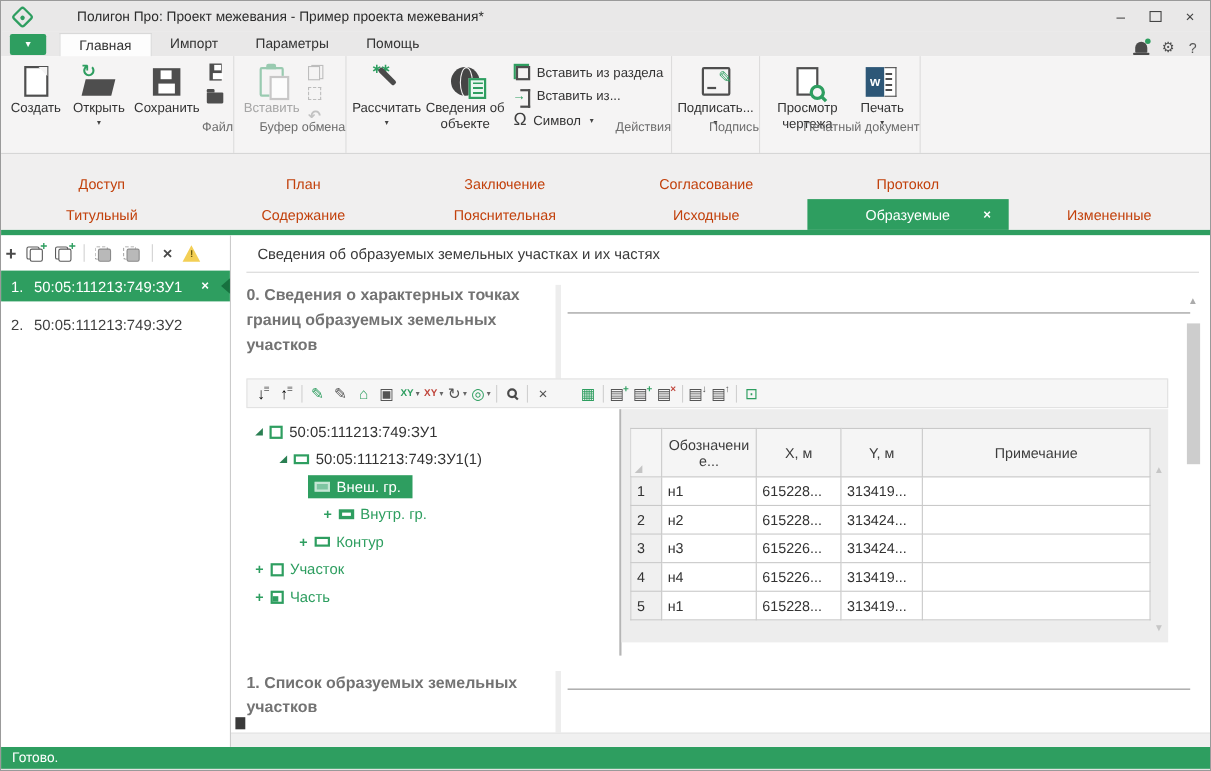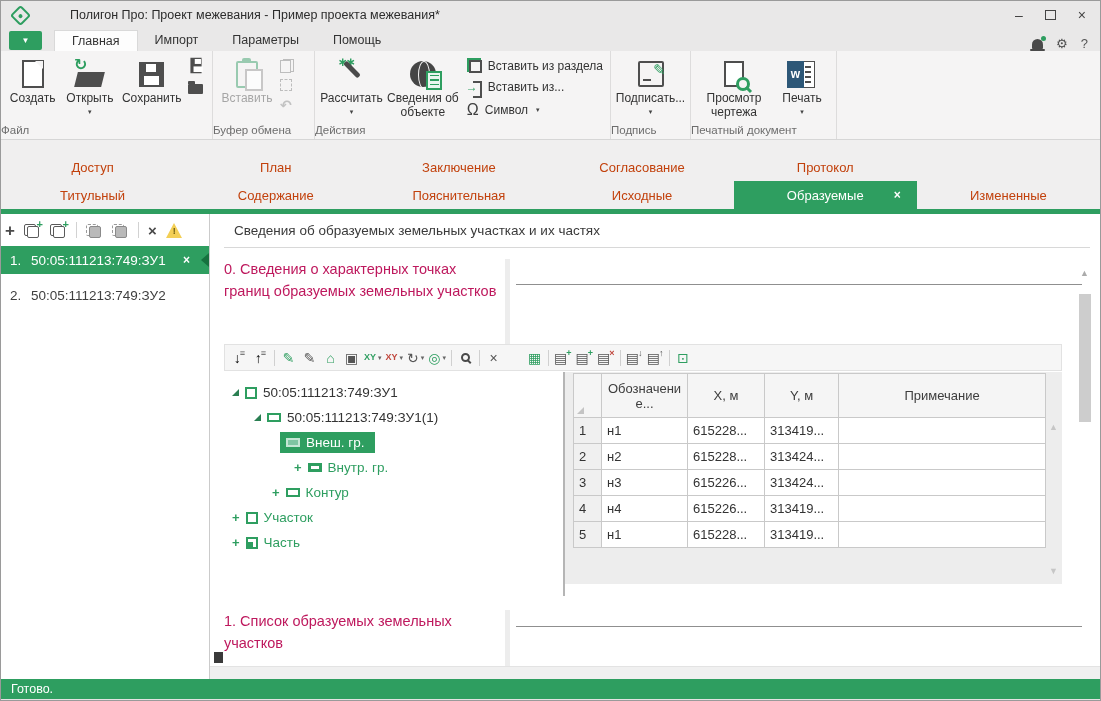--- a/index.html
+++ b/index.html
@@ -24,21 +24,21 @@
   .bell { width:11px; height:10px; background:#4a4a4a; border-radius:6px 6px 1px 1px; position:relative; }
   .bell::before { content:''; position:absolute; left:-2px; bottom:-2px; width:15px; height:2px; background:#4a4a4a; border-radius:1px; }
   .bell::after { content:''; position:absolute; right:-3px; top:-3px; width:5px; height:5px; background:#2e9e60; border-radius:50%; }
   .gear { font-size:13px; }
   .help { font-size:13px; color:#555; }
 
   
   .ribbon { height:89px; background:#f5f4f4; border-bottom:1px solid #d6d6d6; display:flex; }
   .rgroup { position:relative; border-right:1px solid #dddcdc; padding:0 3px; }
   .rbtns { display:flex; height:70px; }
-  .glabel { position:absolute; bottom:3px; left:0; width:100%; text-align:left; font-size:11.5px; color:#6d6d6d; }
+  .glabel { position:absolute; bottom:17px; left:0; width:100%; text-align:right; font-size:11.5px; color:#6d6d6d; }
   .bigbtn { width:62px; display:flex; flex-direction:column; align-items:center; padding-top:5px; }
   .bicon { height:36px; display:flex; align-items:center; justify-content:center; }
   .blabel { font-size:12px; color:#333; line-height:1.15; text-align:center; white-space:nowrap; }
   .blabel.wrap { white-space:normal; }
   .bdrop { font-size:7px; color:#444; margin-top:2px; }
   .sidecol { display:flex; flex-direction:column; justify-content:flex-start; gap:8px; padding:6px 4px 0 2px; }
   .smbtn { width:18px; height:16px; display:flex; align-items:center; justify-content:center; }
 
   
   .i-page { width:22px; height:28px; background:#fff; border:2.5px solid #4e4e4e; position:relative; }
@@ -117,21 +117,21 @@
   .sitem .num { width:21px; margin-left:9px; flex:none; }
   .sitem .lbl { white-space:nowrap; overflow:hidden; }
   .sitem.selected { background:#2e9e60; color:#fff; }
   .sitem .iclose { position:absolute; right:19px; font-size:12px; font-weight:bold; }
   .sitem .pointer { position:absolute; right:0; top:7px; width:0; height:0; border-top:7px solid transparent; border-bottom:7px solid transparent; border-right:8px solid #17713f; }
 
   
   .main { flex:1; position:relative; background:#fff; }
   .mheader { position:absolute; left:24px; top:9px; font-size:13.5px; color:#3a3a3a; }
   .hr1 { position:absolute; left:14px; top:33px; width:866px; border-top:1px solid #d8d8d8; }
-  .sect { position:absolute; left:14px; width:280px; font-size:14.5px; font-weight:normal; color:#be185d; line-height:1.55; }
+  .sect { position:absolute; left:14px; width:280px; font-size:14.5px; font-weight:bold; color:#737373; line-height:1.55; }
   .s0 { top:44px; } .s1 { top:396px; }
   .vdiv { position:absolute; left:295px; width:5px; background:#ededed; }
   .vd0 { top:45px; height:86px; } .vd1 { top:396px; height:56px; }
   .fline { position:absolute; left:306px; width:566px; border-top:1px solid #8f8f8f; }
   .fl0 { top:70px; } .fl1 { top:412px; }
 
   .panel { position:absolute; left:14px; top:130px; width:838px; }
   .ptoolbar { height:27px; background:#f6f6f6; border:1px solid #e2e2e2; display:flex; align-items:center; padding:0 4px; }
   .tbtn { height:22px; min-width:21px; display:flex; align-items:center; justify-content:center; padding:0 2px; }
   .tglyph { font-size:14px; line-height:1; }
@@ -150,21 +150,21 @@
   .plus { color:#2e9e60; font-size:13px; font-weight:bold; line-height:1; }
   .ic-sq { width:12px; height:12px; border:2px solid #2e9e60; flex:none; }
   .ic-rect { width:14px; height:9px; border:2px solid #2e9e60; flex:none; }
   .ic-rect-thick { width:14px; height:9px; border:3px solid #2e9e60; flex:none; }
   .ic-rect-fill { width:14px; height:9px; border:2px solid #c4e6d4; background:#7ec5a2; flex:none; }
   .ic-part { width:12px; height:12px; border:2px solid #2e9e60; position:relative; flex:none; }
   .ic-part::after { content:''; position:absolute; left:0; bottom:0; width:5px; height:5px; background:#2e9e60; }
   .selblock { display:inline-flex; align-items:center; gap:6px; background:#2e9e60; color:#fff; padding:3px 11px 3px 6px; }
 
   .tablewrap { flex:1; height:212px; background:#ededed; position:relative; }
-  .dtable { border-collapse:collapse; background:#fff; font-size:13px; color:#333; position:absolute; left:8px; top:1px; }
+  .dtable { border-collapse:collapse; background:#fff; font-size:13px; color:#333; position:absolute; left:8px; top:17px; }
   .dtable th, .dtable td { border:1px solid #c9c9c9; padding:0 5px; text-align:left; font-weight:400; }
   .dtable th { background:#f5f5f5; color:#3d3d3d; text-align:center; height:44px; }
   .th-name { width:86px; word-break:break-all; padding:0 10px; }
   .th-x { width:77px; } .th-y { width:74px; } .th-note { width:207px; }
   .corner { width:28px; background:#f0f0f0; position:relative; }
   .corner .ctri { position:absolute; left:3px; bottom:3px; width:0; height:0; border-left:7px solid transparent; border-bottom:7px solid #c4c4c4; }
   .dtable td { height:26px; }
   .dtable td.rnum { background:#f0f0f0; }
   .tscroll-up { position:absolute; right:4px; top:50px; font-size:9px; color:#c6c6c6; }
   .tscroll-dn { position:absolute; right:4px; bottom:8px; font-size:9px; color:#c6c6c6; }

